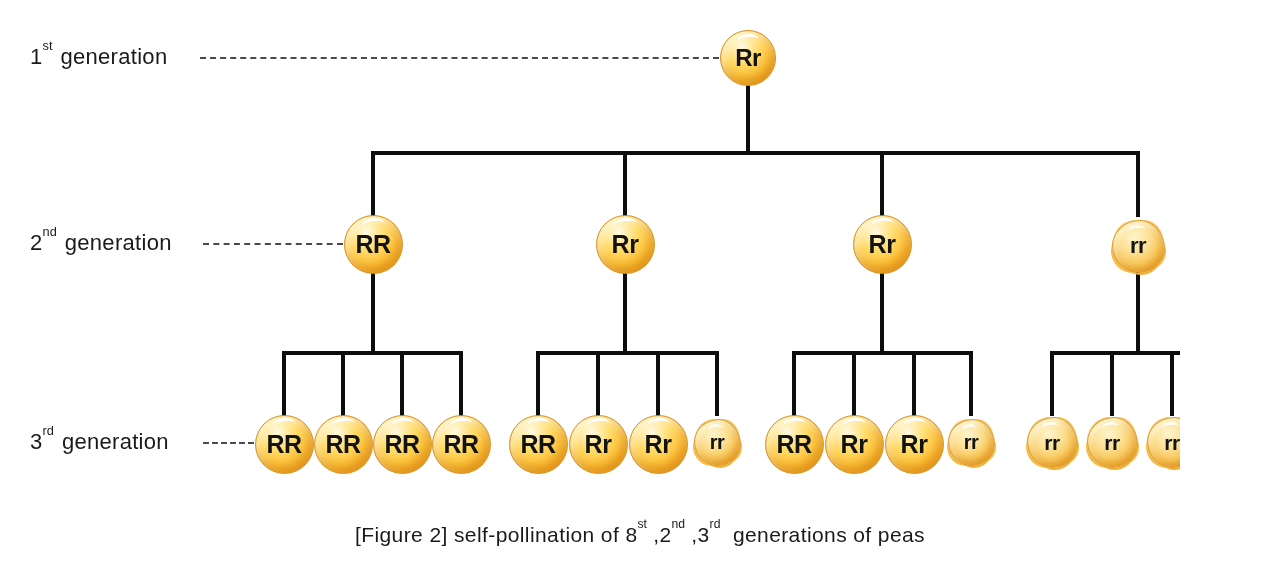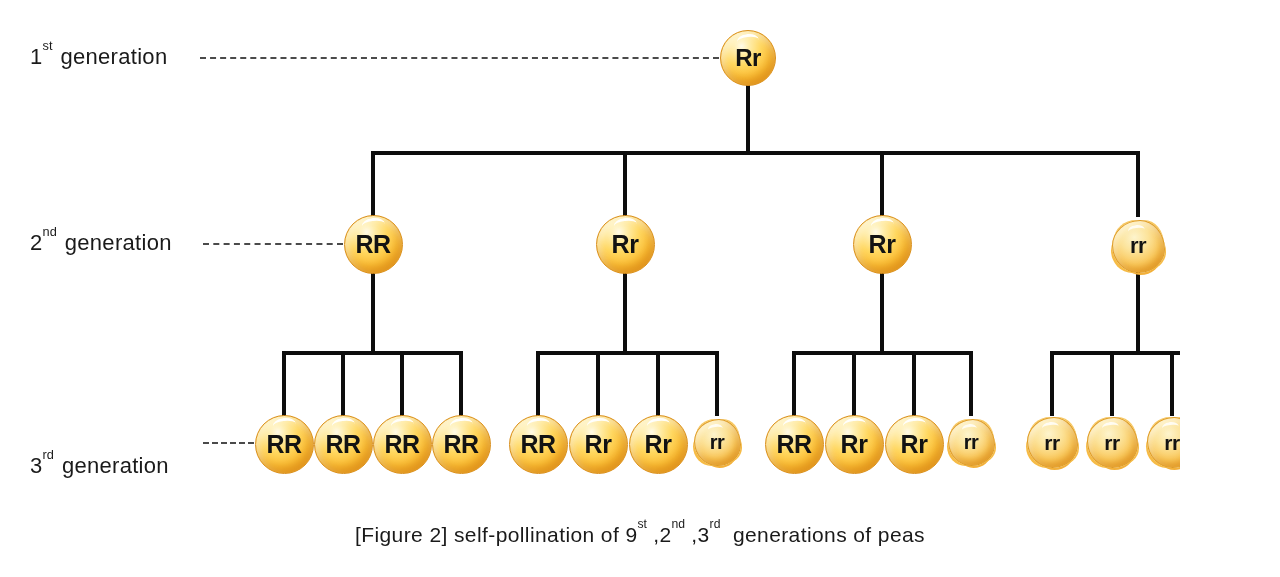--- a/index.html
+++ b/index.html
@@ -52,21 +52,21 @@
     font-size:21px; color:#1a1a1a; white-space:pre; letter-spacing:0.4px; z-index:2;
   }
 </style>
 </head>
 <body>
 
 <div class="canvas">
   <div id="labels">
       <div class="gen-label" style="left: 30px; top: 58px;"><span>1</span><sup>st</sup><span class="rest">generation</span></div>
       <div class="gen-label" style="left: 30px; top: 244px; text-align: center;"><span>2</span><sup>nd</sup><span class="rest">generation</span></div>
-      <div class="gen-label" style="left: 30px; top: 443px; margin-top: 24px;"><span>3</span><sup>rd</sup><span class="rest">generation</span></div>
+      <div class="gen-label" style="left: 30px; top: 443px;"><span>3</span><sup>rd</sup><span class="rest">generation</span></div>
     </div>
   <div id="lines">
       <div class="dotted" style="left: 200px; top: 57px; width: 519px;"></div>
       <div class="dotted" style="left: 203px; top: 243px; width: 140px;"></div>
       <div class="dotted" style="left: 203px; top: 442px; width: 51px;"></div>
       <div class="line" style="left: 746px; top: 84px; width: 4px; height: 71px;"></div>
       <div class="line" style="left: 373px; top: 151px; width: 767px; height: 4px;"></div>
       <div class="line" style="left: 371px; top: 151px; width: 4px; height: 66px;"></div>
       <div class="line" style="left: 623px; top: 151px; width: 4px; height: 66px;"></div>
       <div class="line" style="left: 880px; top: 151px; width: 4px; height: 66px;"></div>
@@ -175,14 +175,14 @@
       </div>
       <div class="pea wrinkled" style="left: 1146.5px; top: 416.5px; width: 51px; height: 51px;">
         <span class="gloss"></span>
         <span class="pea-label" style="font-size: 21px;">rr</span>
       </div>
       <div class="pea wrinkled" style="left: 1206.5px; top: 416.5px; width: 51px; height: 51px;">
         <span class="gloss"></span>
         <span class="pea-label" style="font-size: 21px;">rr</span>
       </div>
     </div>
-  <div id="caption" class="caption" style="top: 523px;"><span>[Figure 2] self-pollination of 9</span><sup>st</sup><span> ,2</span><sup>nd</sup><span> ,3</span><sup>rd</sup><span>  generations of peas</span></div>
+  <div id="caption" class="caption" style="top: 523px;"><span>[Figure 2] self-pollination of 8</span><sup>st</sup><span> ,2</span><sup>nd</sup><span> ,3</span><sup>rd</sup><span>  generations of peas</span></div>
 </div>
 
 </body></html>

